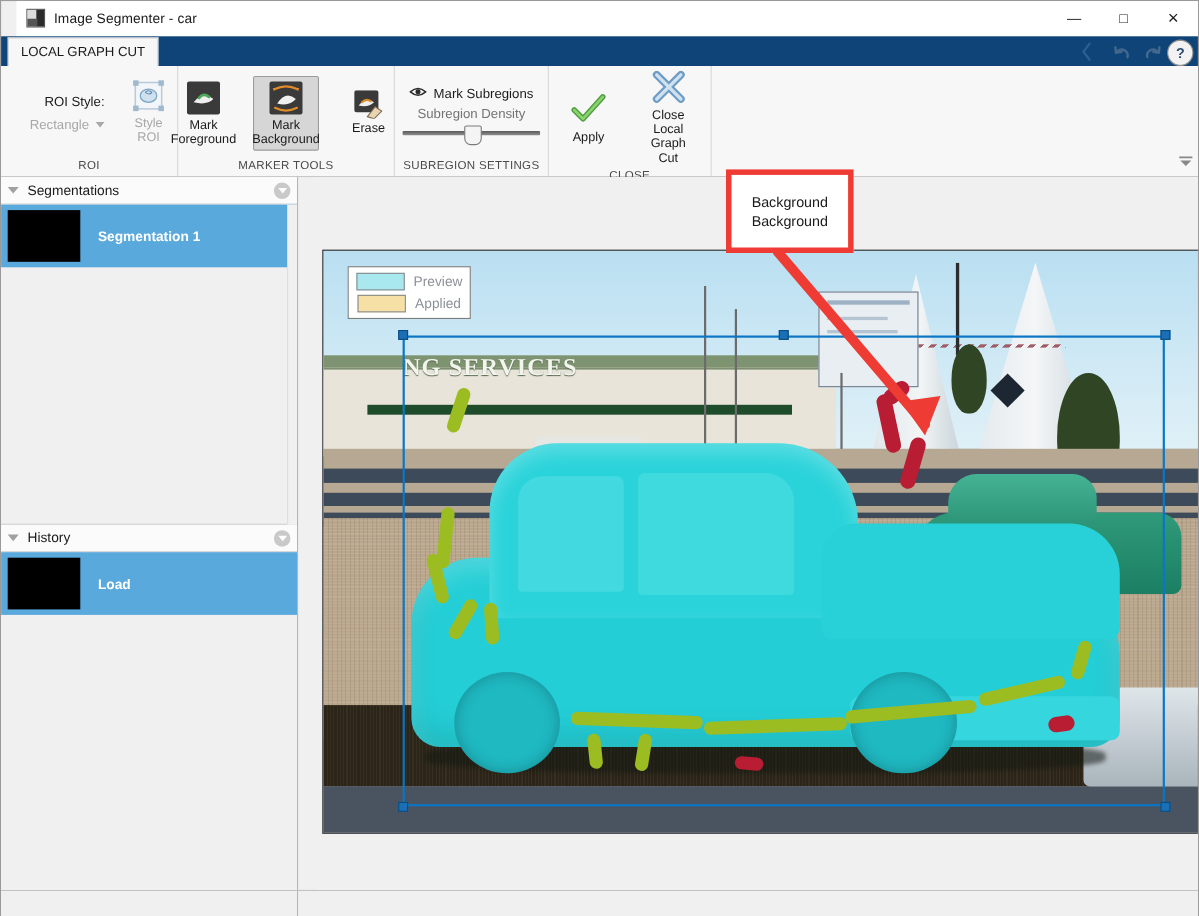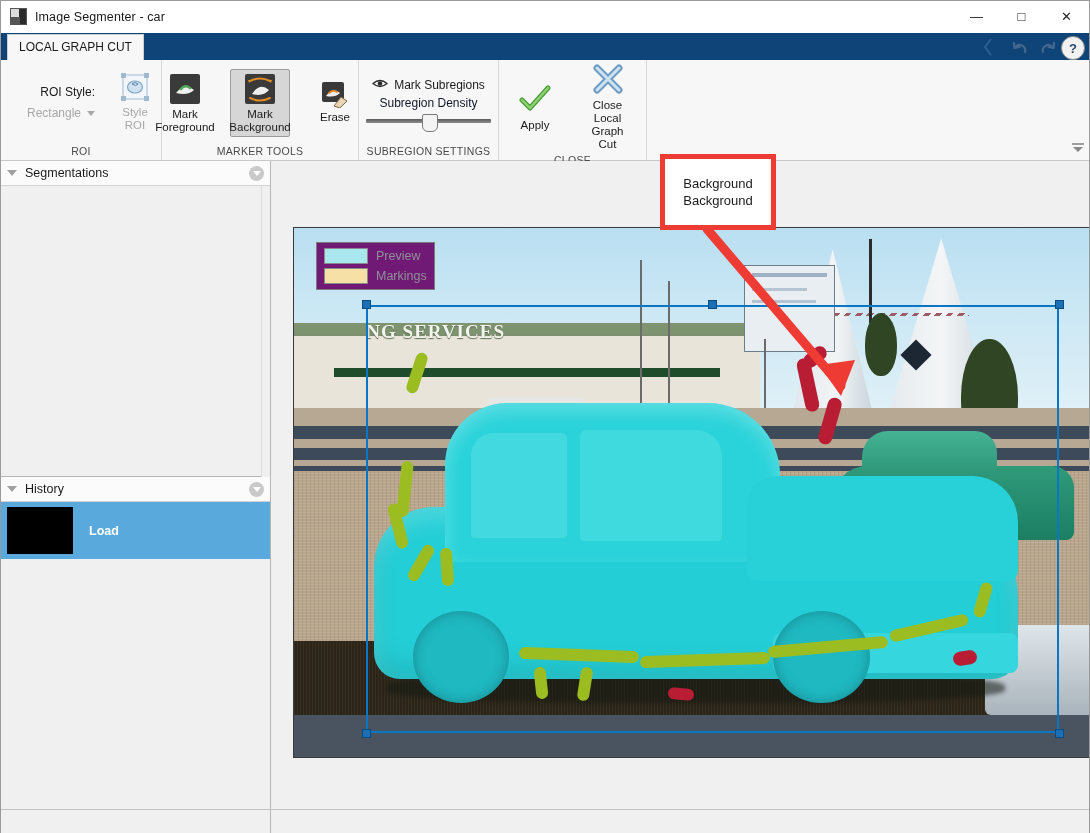--- a/index.html
+++ b/index.html
@@ -5,21 +5,21 @@
   html,body{margin:0;padding:0;}
   body{
     width:1090px;height:833px;overflow:hidden;
     font-family:"Liberation Sans", sans-serif;
     background:#ffffff;
     -webkit-font-smoothing:antialiased;
   }
   .app{position:relative;width:1090px;height:833px;border:1px solid #9a9a9a;box-sizing:border-box;background:#f0f0f0;}
 
   
-  .titlebar{height:31px;background:#ffffff;display:flex;align-items:center;position:relative;border-bottom:1px solid #ffffff;}
+  .titlebar{height:31px;background:#ffffff;display:flex;align-items:center;position:relative;border-bottom:1px solid #ffffff;margin-left:14px;}
   .app-icon{width:17px;height:17px;margin-left:9px;margin-right:8px;position:relative;border:1px solid #555;box-sizing:border-box;background:#f5f5f5;}
   .app-icon .q1{position:absolute;left:0;top:0;width:50%;height:55%;background:#dcdcdc;}
   .app-icon .q2{position:absolute;right:0;top:0;width:50%;height:100%;background:#2b2b2b;}
   .app-icon .q3{position:absolute;left:0;bottom:0;width:60%;height:48%;background:#555;}
   .title-text{font-size:12.5px;color:#1a1a1a;letter-spacing:.1px;}
   .wincontrols{position:absolute;right:0;top:0;height:31px;display:flex;}
   .wincontrols div{width:45px;height:31px;display:flex;align-items:center;justify-content:center;color:#222;font-size:13px;}
 
   
   .tabstrip{height:27px;background:#0e4477;display:flex;align-items:flex-end;position:relative;}
@@ -92,21 +92,21 @@
   .doctab-opt{position:absolute;right:6px;top:4px;width:15px;height:15px;border-radius:50%;background:#c9c9c9;display:flex;align-items:center;justify-content:center;}
   .doctab-opt .d{width:0;height:0;border-left:4px solid transparent;border-right:4px solid transparent;border-top:5px solid #fff;}
 
   .viewport{flex:1;position:relative;background:#f0f0f0;overflow:hidden;}
 
   
   .photo{position:absolute;left:6px;top:66px;width:806px;height:531px;border:1px solid #3a3a3a;overflow:hidden;background:#9aa7b4;box-sizing:border-box;}
   .sky{position:absolute;left:0;top:0;width:100%;height:34%;background:linear-gradient(180deg,#b9dff1 0%,#cfe9f5 55%,#dff0f7 100%);}
   .bldg{position:absolute;left:0;top:20%;width:58%;height:15%;background:#e8e4da;border-top:2px solid #7d8f70;}
   .bldg-roof{position:absolute;left:0;top:18%;width:58%;height:4%;background:#7e9470;}
-  .sign-text{position:absolute;left:9%;top:17.5%;font-size:19px;font-weight:bold;color:#f2f4ee;letter-spacing:1px;font-family:"Liberation Serif",serif;text-shadow:0 1px 1px #56644c;text-align:center;}
+  .sign-text{position:absolute;left:9%;top:17.5%;font-size:22px;font-weight:bold;color:#f2f4ee;letter-spacing:1px;font-family:"Liberation Serif",serif;text-shadow:0 1px 1px #56644c;text-align:center;}
   .teepee1{position:absolute;left:62%;top:4%;width:10%;height:31%;background:linear-gradient(90deg,#dfe6ea,#f2f5f6 55%,#c9d4da);clip-path:polygon(50% 0,100% 100%,0 100%);}
   .teepee2{position:absolute;left:74%;top:2%;width:13%;height:33%;background:linear-gradient(90deg,#e4eaee,#f4f6f7 50%,#ccd6dc);clip-path:polygon(50% 0,100% 100%,0 100%);}
   .zig{position:absolute;left:63%;top:16%;width:21%;height:3px;background:repeating-linear-gradient(135deg,#9f5b66 0 4px,transparent 4px 8px);}
   .ground-far{position:absolute;left:0;top:34%;width:100%;height:12%;background:#b7a893;}
   .roadstripe{position:absolute;left:0;width:100%;height:2.4%;background:#3c4a5a;}
   .gravel{position:absolute;left:0;top:46%;width:100%;height:38%;background:#b9a68c;
     background-image:repeating-linear-gradient(0deg,rgba(255,255,255,.10) 0 1px,transparent 1px 3px),
                      repeating-linear-gradient(90deg,rgba(90,70,50,.14) 0 1px,transparent 1px 4px);}
   .dirt{position:absolute;left:0;top:78%;width:100%;height:14%;background:#2b2417;
     background-image:repeating-linear-gradient(90deg,rgba(255,255,255,.05) 0 1px,transparent 1px 3px);}
@@ -133,21 +133,21 @@
 
   .scrib{position:absolute;border-radius:12px;}
   .scrib.fg{background:#9cbd22;}
   .scrib.bg{background:#b81d34;}
 
   
   .roi-rect{position:absolute;border:2px solid #0b76c4;box-sizing:border-box;pointer-events:none;}
   .roi-h{position:absolute;width:9px;height:9px;background:#1a6fb5;border:1px solid #0b4c80;box-sizing:border-box;}
 
   
-  .legend{position:absolute;left:22px;top:14px;background:#701a75;border:1px solid #7c7c7c;padding:5px 7px;display:flex;flex-direction:column;gap:4px;}
+  .legend{position:absolute;left:22px;top:14px;background:#ffffff;border:1px solid #7c7c7c;padding:5px 7px;display:flex;flex-direction:column;gap:4px;align-items:center;}
   .legend .row{display:flex;align-items:center;gap:8px;}
   .legend .sw{width:42px;height:14px;border:1px solid #8a8a8a;}
   .legend .txt{font-size:12.5px;color:#8d9197;}
 
   
   .callout{position:absolute;left:659px;top:153px;width:116px;height:76px;background:#ffffff;border:5px solid #ee3b33;display:flex;flex-direction:column;align-items:center;justify-content:center;box-sizing:border-box;z-index:40;}
   .callout span{font-size:13px;color:#1a1a1a;line-height:17px;text-align:center;}
   .arrow-svg{position:absolute;left:640px;top:150px;width:280px;height:270px;z-index:35;pointer-events:none;}
 
   
@@ -283,21 +283,21 @@
         <div class="subreg">
           <div class="subreg-row">
             <span>
               <svg width="16" height="11" viewBox="0 0 16 11">
                   <path d="M1 5.5 q7 -6 14 0 q-7 6 -14 0z" fill="none" stroke="#2c2c2c" stroke-width="1.3"></path>
                   <circle cx="8" cy="5.5" r="2.3" fill="#2c2c2c"></circle>
                 </svg>
             </span>
             <span>Mark Subregions</span>
           </div>
-          <div style="font-size:12px;color:#0f172a;">Subregion Density</div>
+          <div style="font-size:12px;color:#737373;">Subregion Density</div>
           <div class="slider">
             <div class="track"></div>
             <div class="thumb" id="sub-thumb" style="left: calc(50% - 7px);"></div>
           </div>
         </div>
       </div>
       <div class="gtitle">SUBREGION SETTINGS</div>
     </div>
 
 
@@ -345,20 +345,26 @@
 
     <div class="sidebar">
 
       <div class="seg-panel">
         <div class="panel-head">
           <div class="tri"></div>
           <div class="panel-title">Segmentations</div>
           <div class="panel-opt">
               <div class="d"></div>
             </div>
+        </div>
+        <div class="panel-body" style="position:relative;">
+          <div class="seg-item">
+            <div class="thumb"></div>
+            <div class="name">Segmentation 1</div>
+          </div>
         </div>
         <div class="seg-fill"></div>
         <div class="panel-scrollcol" style="top:25px;height:291px;"></div>
       </div>
 
       <div class="hist-panel">
         <div class="panel-head">
           <div class="tri"></div>
           <div class="panel-title">History</div>
           <div class="panel-opt">
@@ -457,21 +463,21 @@
           <div class="roi-h" style="left:8.5%;top:94.7%;"></div>
           <div class="roi-h" style="left:94.7%;top:94.7%;"></div>
 
           <div class="legend">
             <div class="row">
               <div class="sw" id="sw0" style="background: rgb(169, 232, 239);"></div>
               <div class="txt">Preview</div>
             </div>
             <div class="row">
               <div class="sw" id="sw1" style="background: rgb(246, 224, 166);"></div>
-              <div class="txt">Markings</div>
+              <div class="txt">Applied</div>
             </div>
           </div>
         </div>
       </div>
     </div>
   </div>
 
   <svg class="arrow-svg" viewBox="0 0 280 270">
     <path d="M66 78 L200 235" stroke="#ee3b33" stroke-width="9" stroke-linecap="round" fill="none"></path>
     <path d="M200 245 L178 214 L214 209 Z" fill="#ee3b33"></path>

